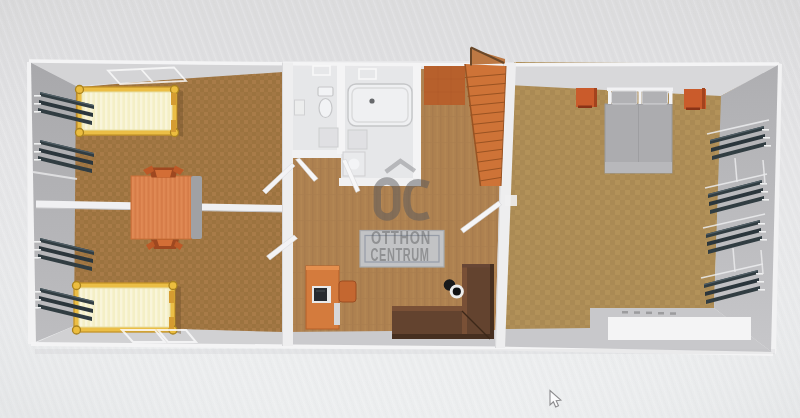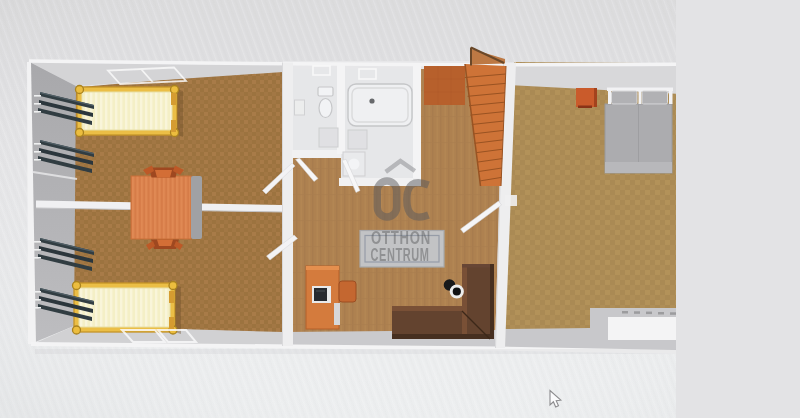--- a/index.html
+++ b/index.html
@@ -1,16 +1,16 @@
 <!DOCTYPE html>
 <html><head>
 <meta charset="utf-8">
 <style>
 html,body{margin:0;padding:0;background:#e3e3e5}
-#scene{position:relative;width:676px;height:418px;overflow:hidden;font-family:"Liberation Sans",sans-serif}
+#scene{position:relative;width:800px;height:418px;overflow:hidden;font-family:"Liberation Sans",sans-serif}
 svg{display:block;filter:saturate(0.93) contrast(0.97) brightness(1.015)}
 </style>
 </head>
 <body>
 <div id="scene">
 <svg width="800" height="418" viewBox="0 0 800 418">
 <defs>
 <linearGradient id="bgGrad" x1="0" y1="0" x2="0" y2="1">
 <stop offset="0" stop-color="#dbdbdd"></stop>
 <stop offset="0.35" stop-color="#e4e4e6"></stop>

